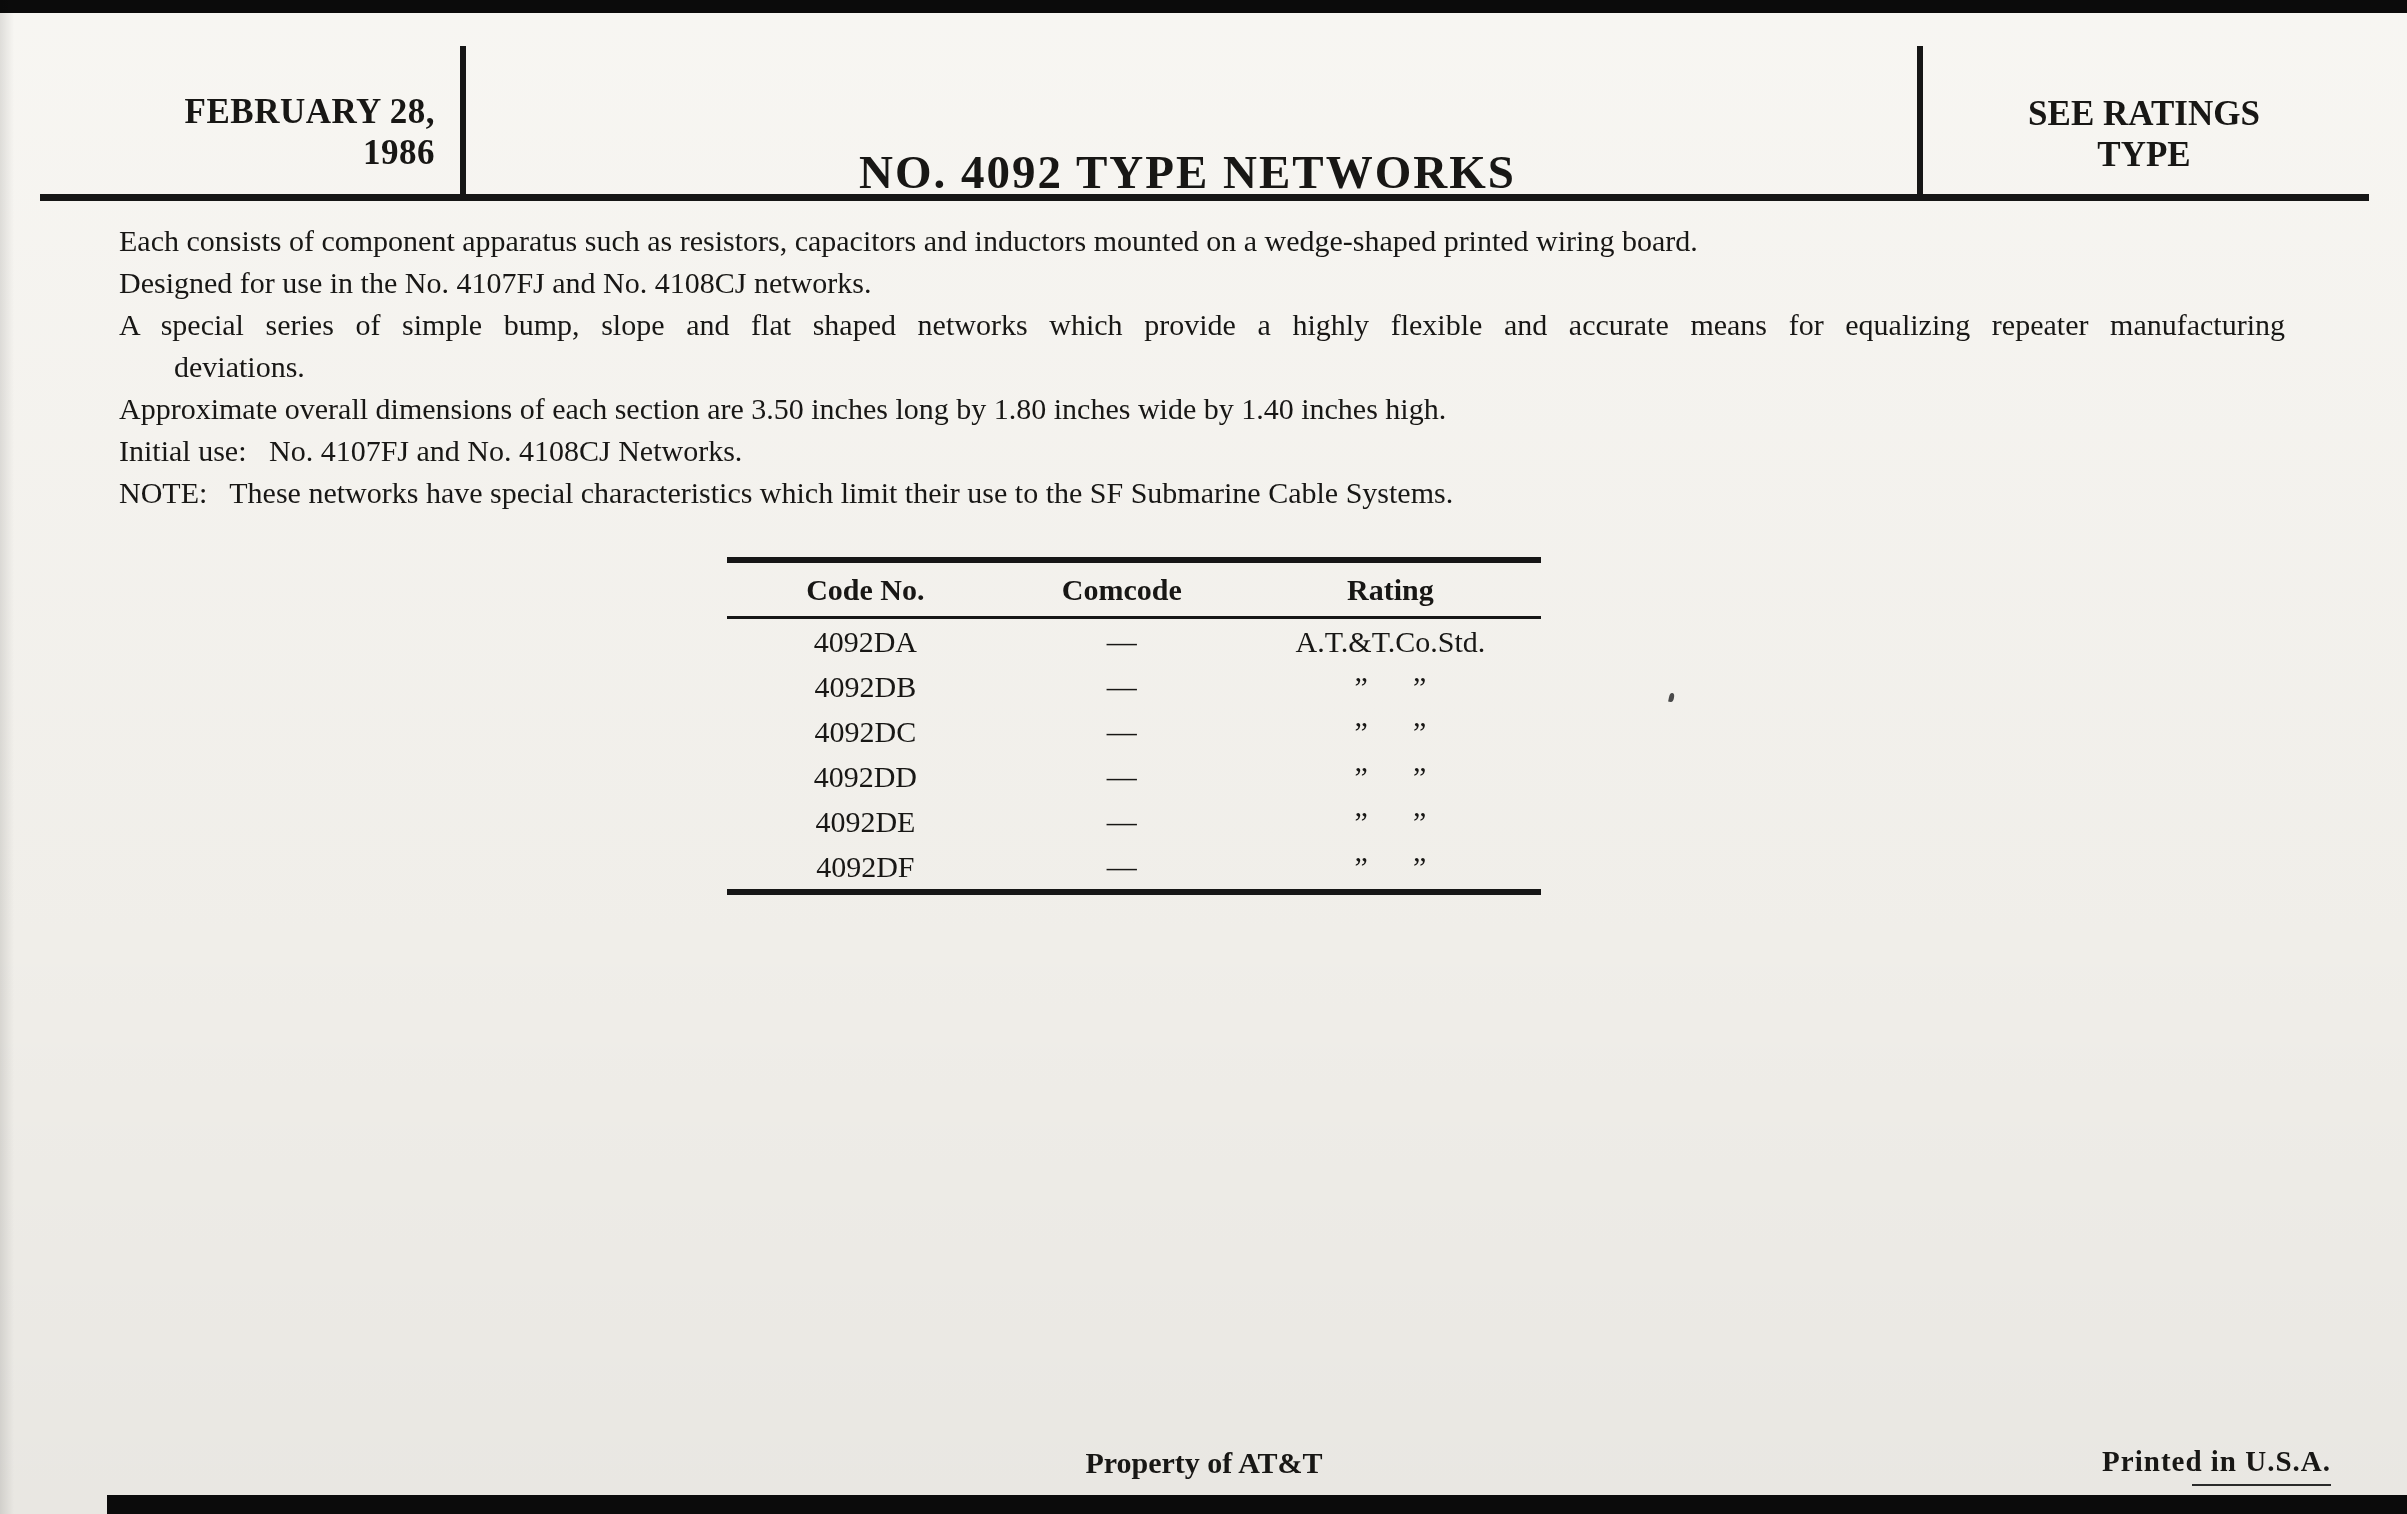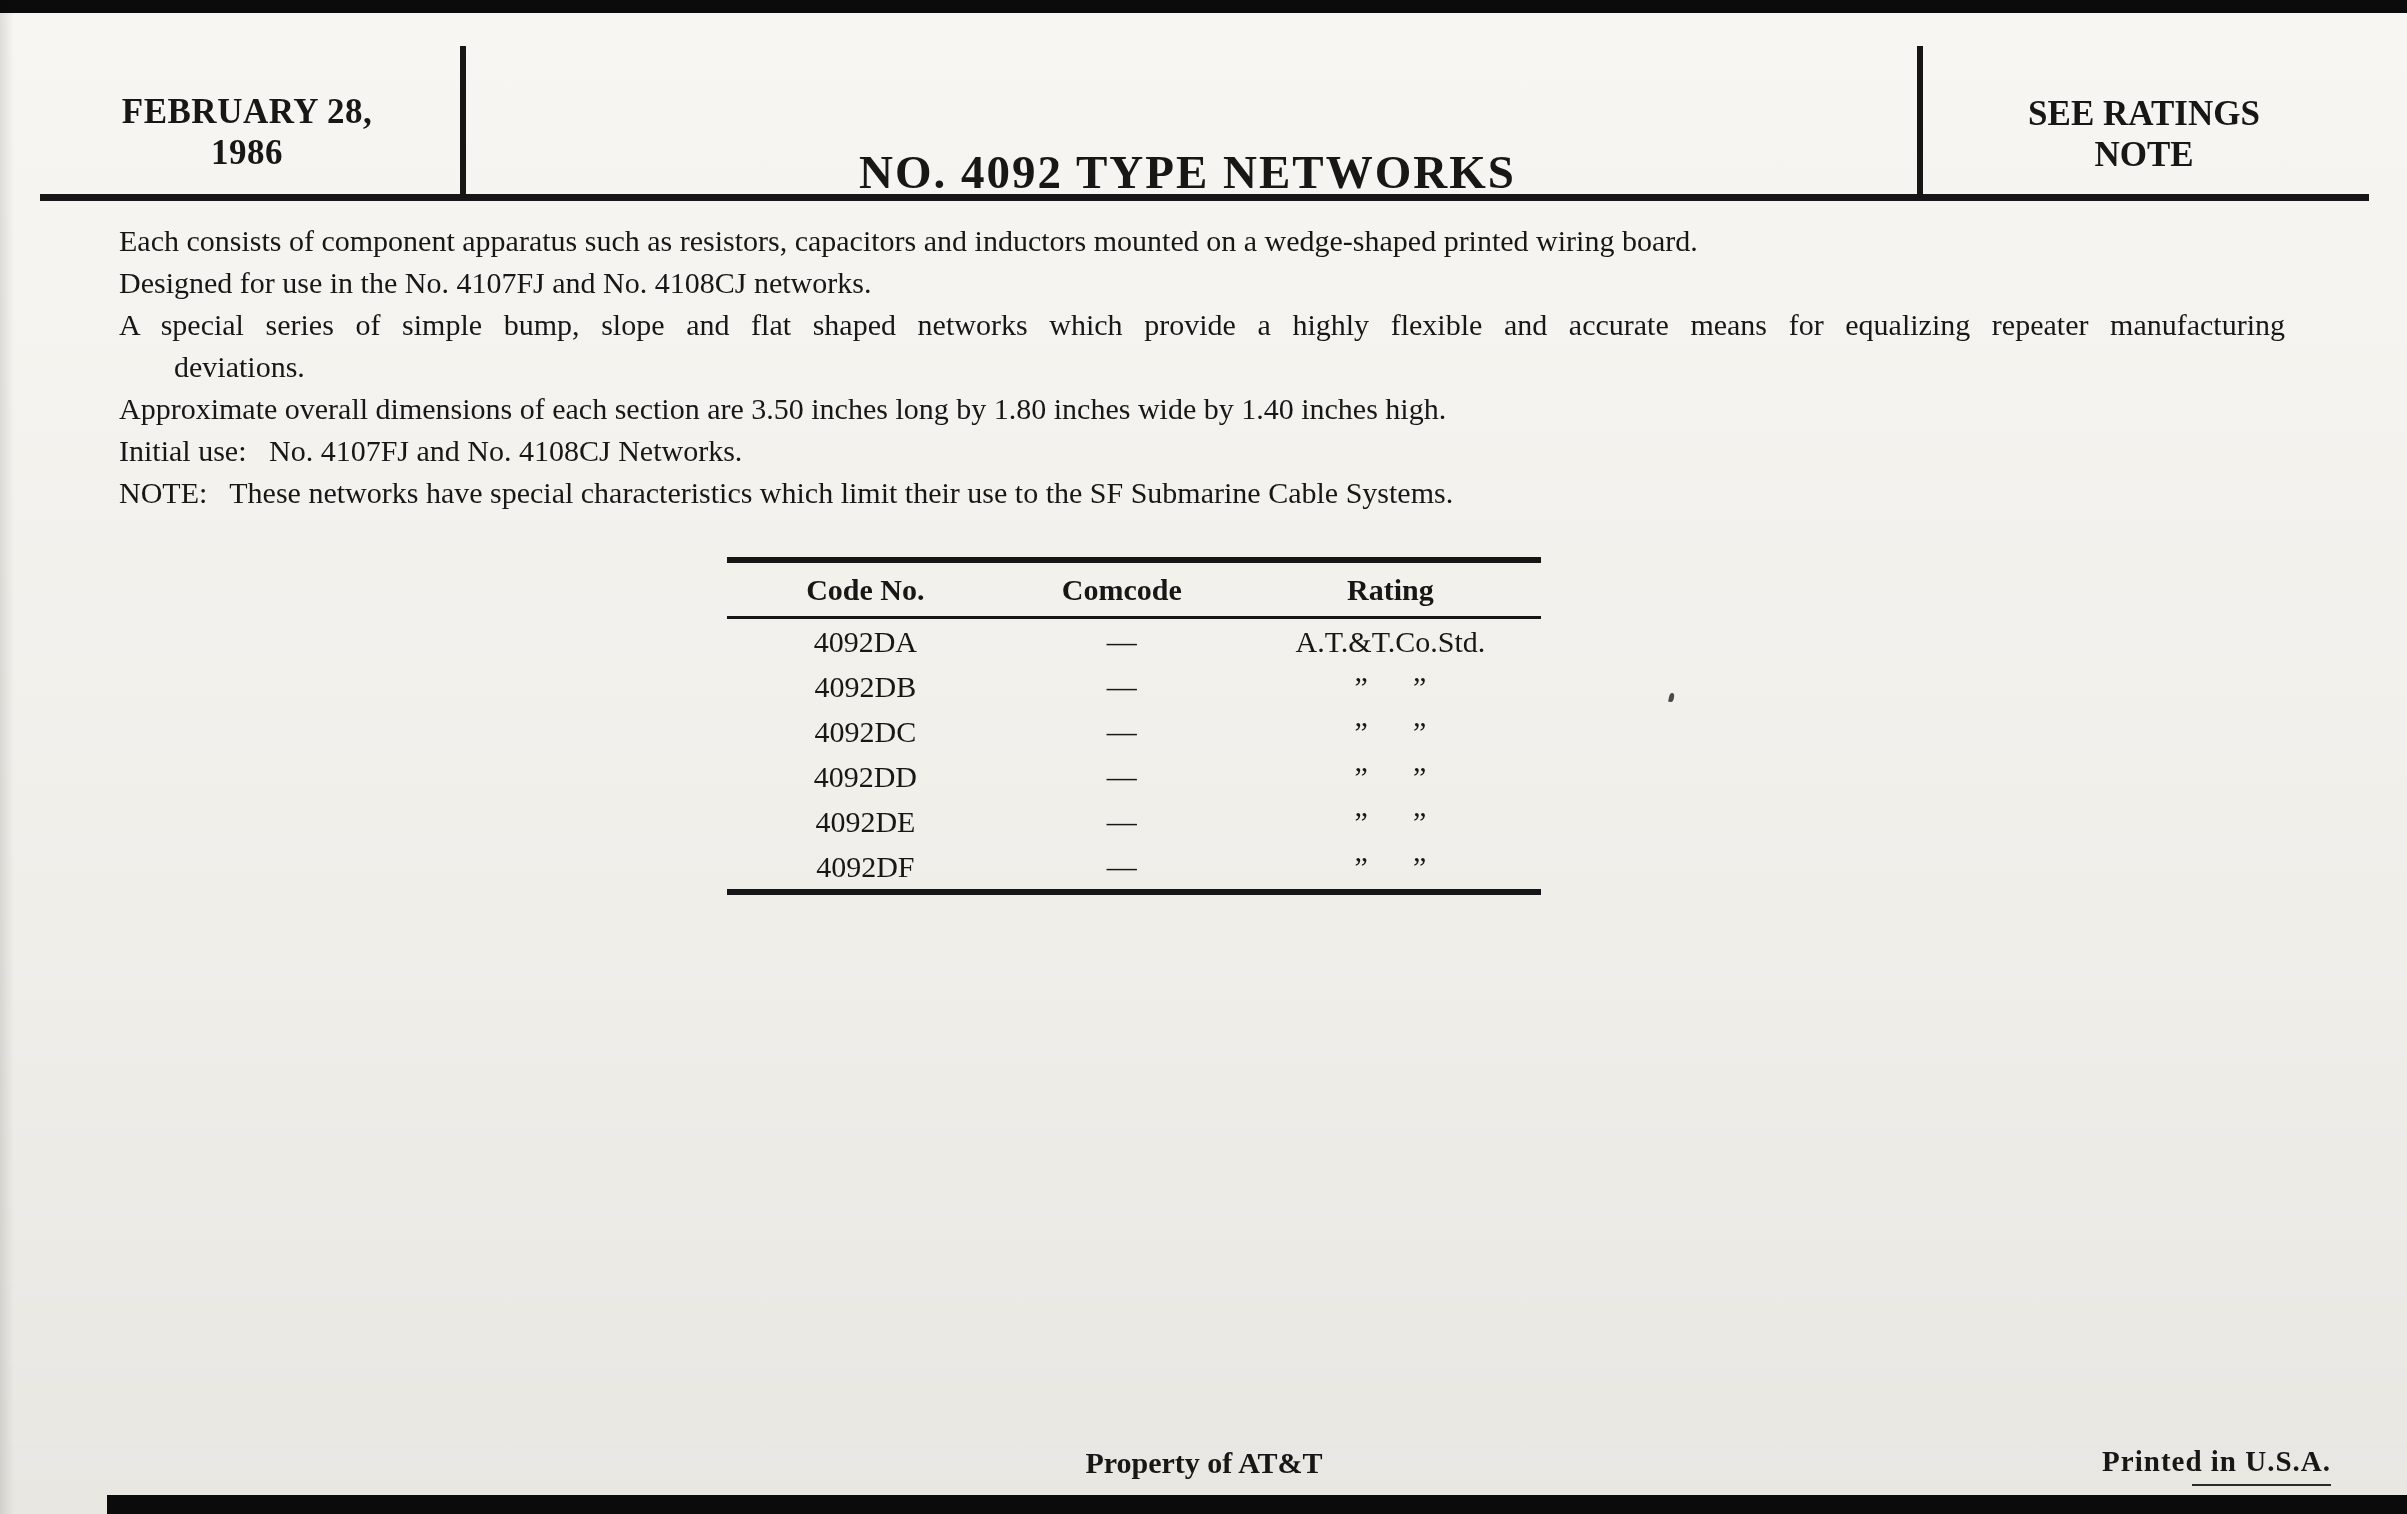--- a/index.html
+++ b/index.html
@@ -15,21 +15,21 @@
   .scan-bar-top{position:absolute;top:0;left:0;right:0;height:13px;background:#0b0b0b;}
   .scan-bar-bottom{position:absolute;bottom:0;left:107px;right:0;height:20px;background:#0b0b0b;}
   .scan-shadow-left{position:absolute;top:0;bottom:0;left:0;width:14px;background:linear-gradient(to right,rgba(0,0,0,0.10),rgba(0,0,0,0));}
   .scan-texture{position:absolute;inset:0;background:
     linear-gradient(to bottom, rgba(255,255,255,0.25), rgba(0,0,0,0.02) 60%, rgba(0,0,0,0.05));
     pointer-events:none;}
 
   
   .header-date{
     position:absolute;left:59px;top:91px;width:376px;
-    text-align:center;font-weight:bold;font-size:35px;line-height:41px;letter-spacing:0.5px;
+    text-align:right;font-weight:bold;font-size:35px;line-height:41px;letter-spacing:0.5px;
   }
   .header-title{
     position:absolute;left:465px;top:107px;width:1445px;
     text-align:center;font-weight:bold;font-size:47px;letter-spacing:2px;margin-top:38px;
   }
   .header-ratings{
     position:absolute;left:1926px;top:93px;width:436px;
     text-align:center;font-weight:bold;font-size:35px;line-height:41px;
   }
   .vline-left{position:absolute;left:460px;top:46px;width:6px;height:150px;background:#161616;}
@@ -90,21 +90,21 @@
 
   <div class="header-date">
     <div>FEBRUARY 28,</div>
     <div>1986</div>
   </div>
   <div class="vline-left"></div>
   <div class="header-title">NO. 4092 TYPE NETWORKS</div>
   <div class="vline-right"></div>
   <div class="header-ratings">
     <div>SEE RATINGS</div>
-    <div>NOTE</div>
+    <div>TYPE</div>
   </div>
   <div class="header-rule"></div>
 
   <div class="body-text">
     <div class="body-line">Each consists of component apparatus such as resistors, capacitors and inductors mounted on a wedge-shaped printed wiring board.</div>
     <div class="body-line">Designed for use in the No. 4107FJ and No. 4108CJ networks.</div>
     <div class="body-line justify">A special series of simple bump, slope and flat shaped networks which provide a highly flexible and accurate means for equalizing repeater manufacturing</div>
     <div class="body-line indent">deviations.</div>
     <div class="body-line">Approximate overall dimensions of each section are 3.50 inches long by 1.80 inches wide by 1.40 inches high.</div>
     <div class="body-line">Initial use:   No. 4107FJ and No. 4108CJ Networks.</div>

